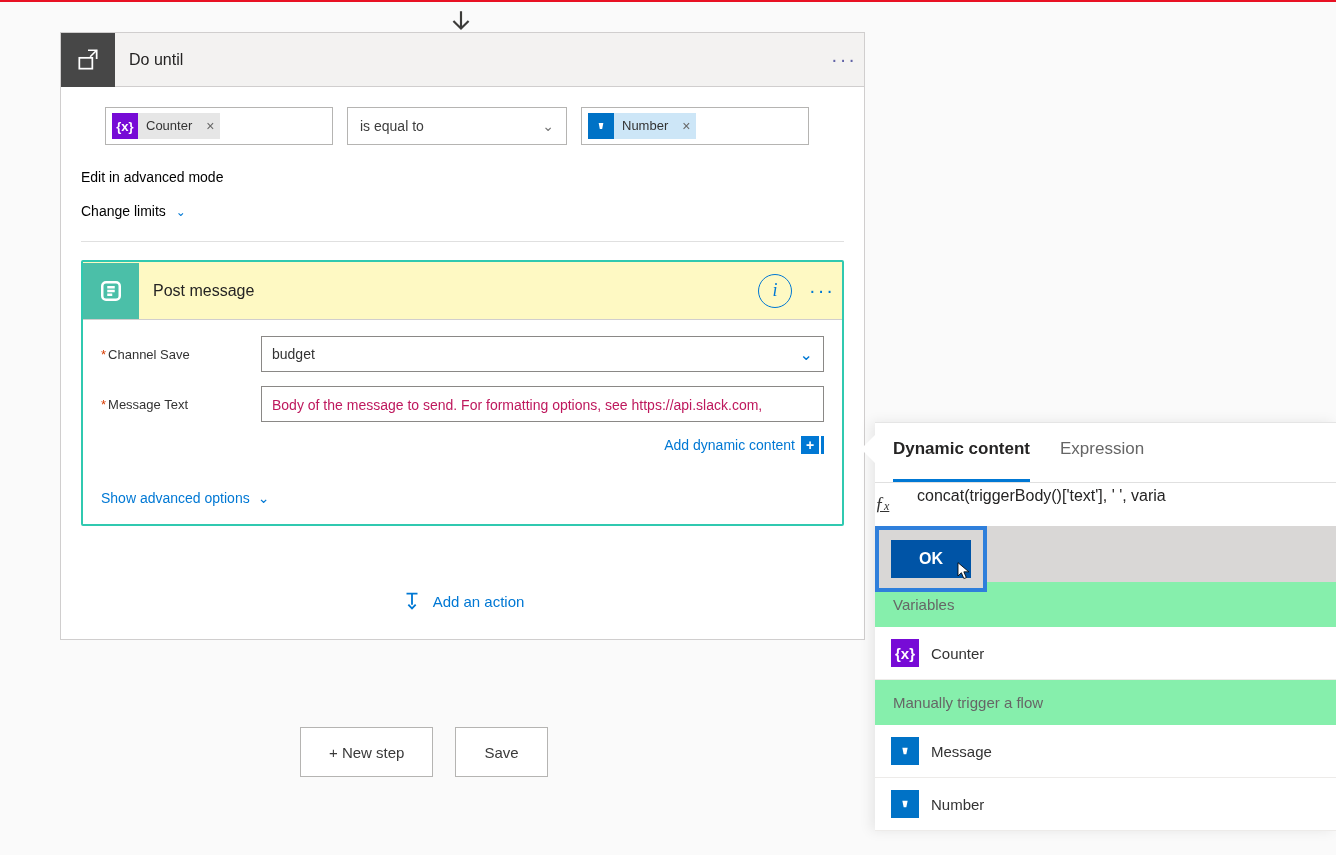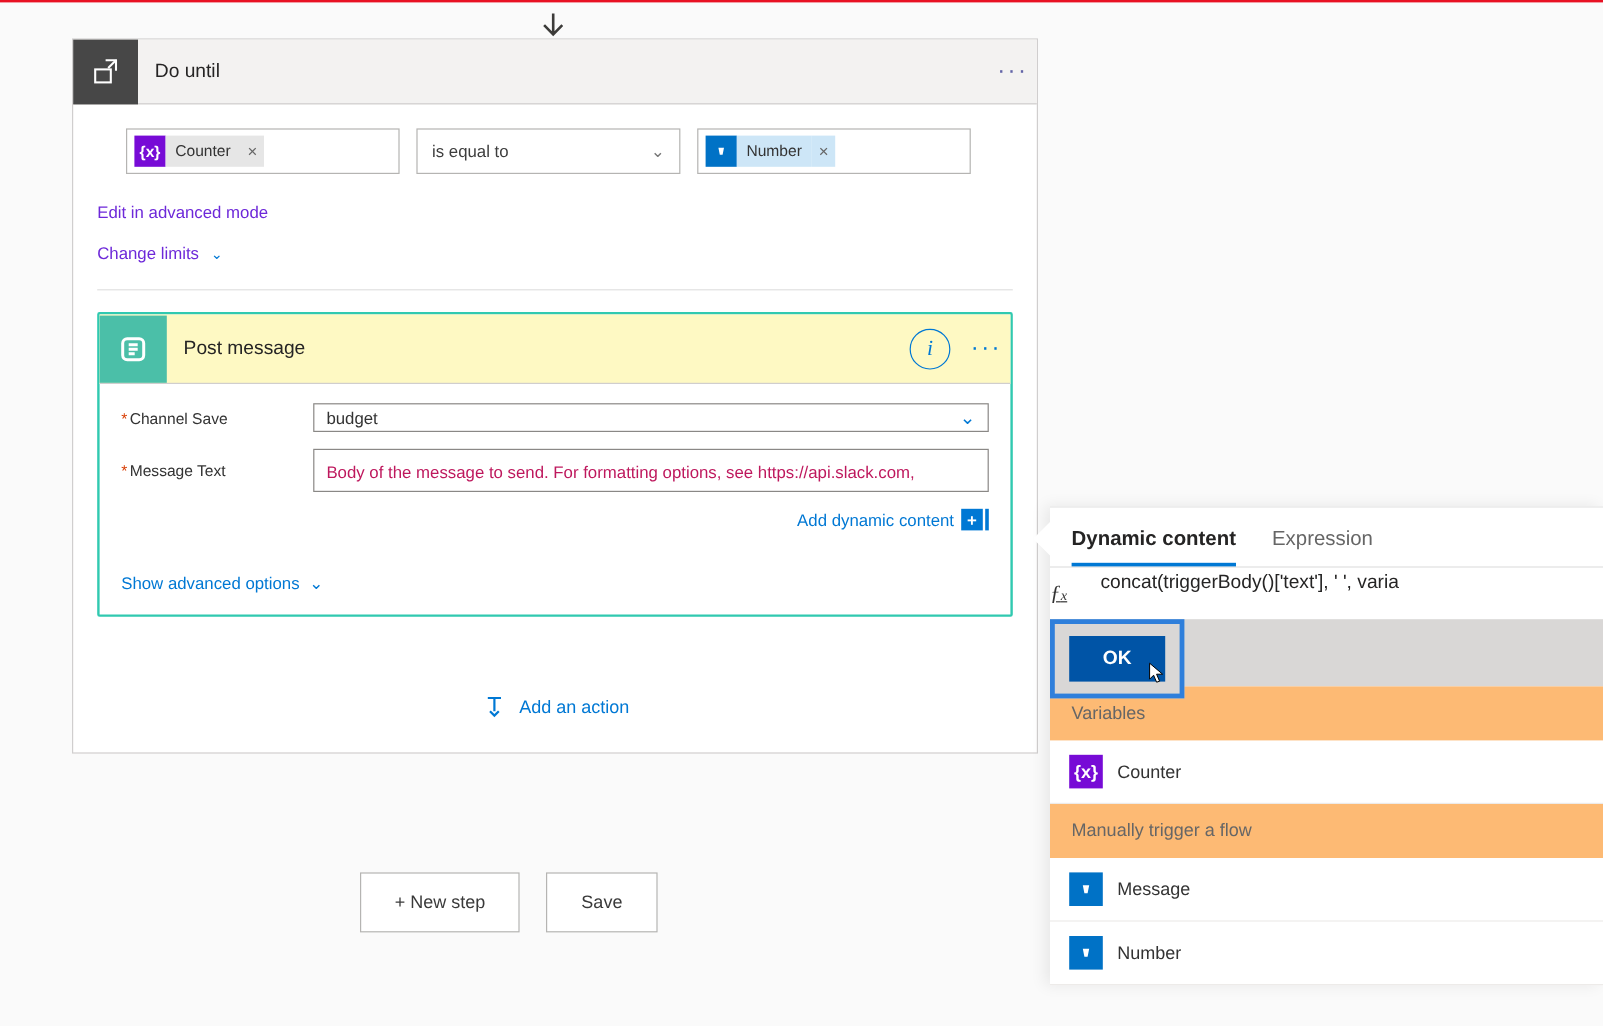--- a/index.html
+++ b/index.html
@@ -60,21 +60,21 @@
   }
   .token .t-icon { width: 26px; height: 26px; display: flex; align-items: center; justify-content: center; color: #fff; font-size: 13px; font-weight: 600;}
   .token .t-icon.purple { background: #770bd6; }
   .token .t-icon.blue { background: #0072c6; }
   .token .t-label { background: #e6e6e6; color: #333; height: 26px; line-height: 26px; padding: 0 8px; }
   .token .t-label.blue { background: #cde6f7; }
   .token .t-x { background: #e6e6e6; color: #666; height: 26px; line-height: 26px; padding: 0 6px; cursor: pointer; font-size: 14px; }
   .token .t-x.blue { background: #cde6f7; }
 
   .link-line { margin-top: 24px; color: #0078d4; font-size: 14px; }
-  .link-line a { color: #6d28d9; text-decoration: none; cursor: pointer; }
+  .link-line a { color: #000000; text-decoration: none; cursor: pointer; }
   .link-line .chev { margin-left: 6px; font-size: 12px;}
   .divider { border-top: 1px solid #e0e0e0; margin: 22px 0 18px 0; }
 
   .post-message {
     border: 2px solid #30c9b0;
     background: #fff;
     border-radius: 2px;
   }
   .pm-header {
     height: 58px;
@@ -88,21 +88,21 @@
   }
   .pm-title { padding-left: 14px; font-size: 16px; flex: 1; }
   .pm-info { width: 34px; height: 34px; border: 1.5px solid #0078d4; border-radius: 50%; display:flex; align-items:center; justify-content:center; color:#0078d4; font-style: italic; font-family: Georgia, serif; margin-right: 10px; font-size: 18px; cursor:pointer;}
   .pm-menu { width: 40px; text-align: center; color: #0078d4; font-size: 20px; letter-spacing: 2px; cursor:pointer;}
 
   .pm-body { padding: 16px 18px 14px 18px; }
   .field-row { display: flex; align-items: center; margin-bottom: 14px; }
   .field-label { width: 160px; font-size: 13px; color: #333; }
   .field-label .req { color: #d83b01; margin-right: 2px; }
   .field-input {
-    flex: 1; border: 1px solid #8a8886; height: 24px;
+    flex: 1; border: 1px solid #8a8886; height: 36px;
     display: flex; align-items: center; justify-content: space-between;
     padding: 0 10px; font-size: 14px; color: #333;
   }
   .field-input .chev-blue { color: #0078d4; font-size: 16px; }
   .field-text {
     flex: 1; border: 1px solid #8a8886; height: 36px;
     padding: 0 10px; font-size: 14px; color: #be185d; line-height: 36px; overflow: hidden; white-space: nowrap;
   }
   .add-dynamic-row { text-align: right; margin-top: 4px; margin-bottom: 16px; }
   .add-dynamic {
@@ -144,21 +144,21 @@
     border-top: 1px solid #e5e5e5;
   }
   .dc-pointer {
     position: absolute; left: -14px; top: 12px;
     width: 0; height: 0;
     border-top: 14px solid transparent;
     border-bottom: 14px solid transparent;
     border-right: 14px solid #fff;
   }
   .dc-tabs { display: flex; gap: 30px; padding: 16px 18px 0 18px; font-size: 17px; }
-  .dc-tab { padding-bottom: 10px; color: #666; cursor: pointer; }
+  .dc-tab { padding-bottom: 20px; color: #666; cursor: pointer; }
   .dc-tab.active { color: #252424; font-weight: 600; border-bottom: 3px solid #0078d4; }
   .dc-fx-row {
     display: flex; align-items: center; height: 44px;
     border-top: 1px solid #e0e0e0;
     background: #fff;
   }
   .fx-icon { width: 42px; text-align: left; font-style: italic; font-family: Georgia, serif; font-size: 18px; color: #333; text-decoration: underline; }
   .fx-input { flex: 1; padding-right: 10px; font-size: 16px; color: #252424; font-family: "Segoe UI", Arial, sans-serif; height: 36px; border: none; outline: none; white-space: nowrap; overflow:hidden;}
   .ok-wrap {
     background: #d9d7d6; padding: 10px 12px;
@@ -167,21 +167,21 @@
   }
   .ok-btn {
     background: #0054a6; color: #fff; height: 38px;
     padding: 0 28px; font-size: 16px; font-weight: 600;
     display:flex; align-items:center; justify-content:center;
     cursor: pointer;
   }
   .cursor-icon { position: absolute; right: 10px; bottom: 6px; width: 20px; height: 22px; }
   .ok-bar { background:#d9d7d6; height: 56px; display:flex; align-items:flex-start;}
   .dc-section-label {
-    background: #fdba74; color: #666; font-size: 15px; padding: 14px 18px;
+    background: #86efac; color: #666; font-size: 15px; padding: 14px 18px;
   }
   .dc-item {
     display: flex; align-items: center; gap: 12px;
     padding: 12px 16px; border-bottom: 1px solid #edebe9; cursor: pointer;
   }
   .dc-item .sq {
     width: 28px; height: 28px; display:flex; align-items:center; justify-content:center; color:#fff; font-size: 15px; font-weight:600;
   }
   .sq.purple { background: #770bd6; }
   .sq.blue { background: #0072c6; }

